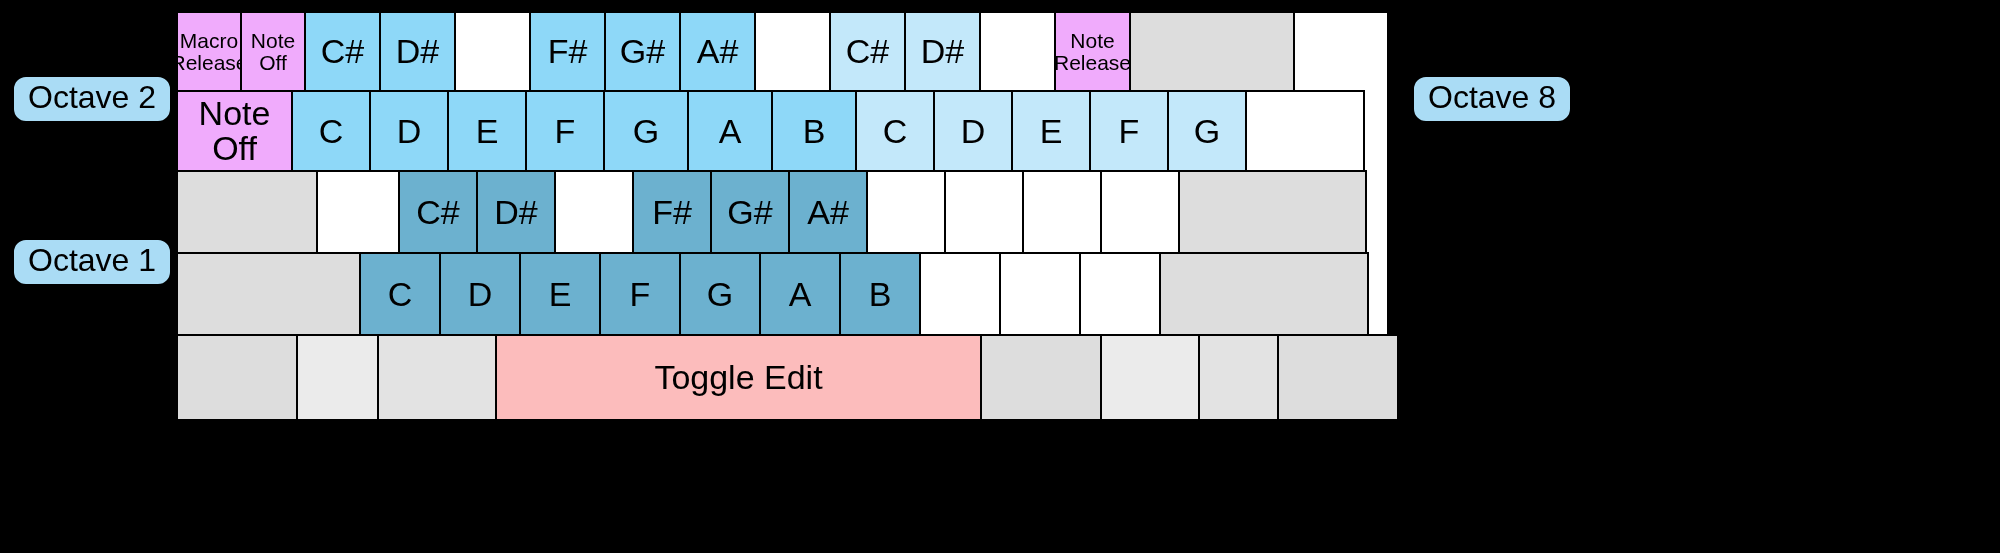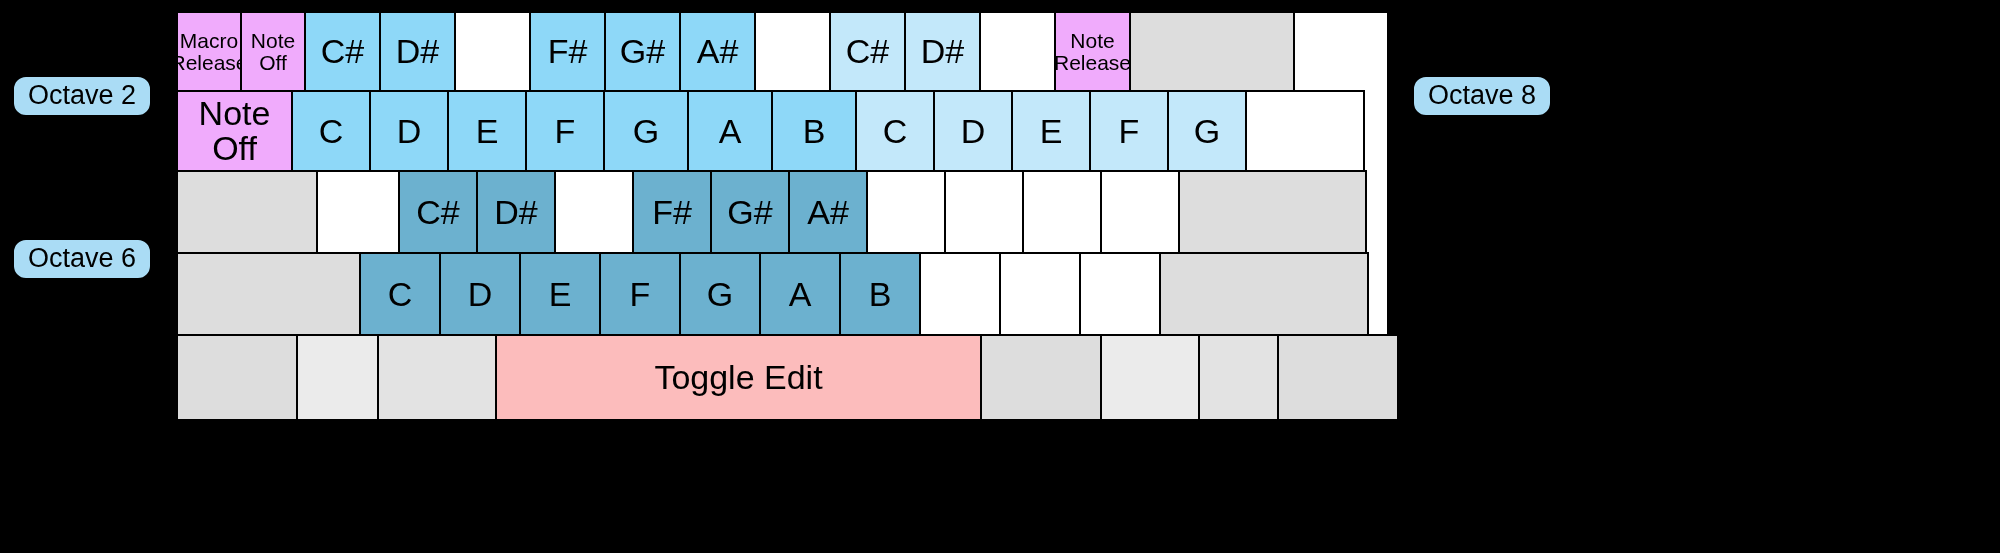--- a/index.html
+++ b/index.html
@@ -52,21 +52,21 @@
   .c-steel{background:#6cb1cf;}
   .c-pink{background:#fcbcbc;}
 
   
   .octave-label{
     position:absolute;
     background:#aadcf5;
     border:2px solid #000;
     border-radius:14px;
     color:#000;
-    font-size:27px;
+    font-size:32px;
     padding:4px 14px 6px 14px;
     white-space:nowrap;
     line-height:1.05;
   }
   #oct2{ left:12px; top:75px; }
   #oct1{ left:12px; top:238px; }
   #oct3{ left:1412px; top:75px; }
 </style>
 </head>
 <body>
@@ -146,16 +146,16 @@
         <div class="key c-pink" style="width: 487px; flex-basis: 487px; text-align: center;">Toggle Edit</div>
         <div class="key c-gray" style="width: 122px; flex-basis: 122px;"></div>
         <div class="key c-gray2" style="width: 100px; flex-basis: 100px;"></div>
         <div class="key c-gray3" style="width: 81px; flex-basis: 81px;"></div>
         <div class="key c-gray" style="width: 122px; flex-basis: 122px;"></div>
       </div>
     </div>
 
   <div class="octave-label" id="oct2">Octave 2</div>
 
-  <div class="octave-label" id="oct1">Octave 6</div>
+  <div class="octave-label" id="oct1">Octave 1</div>
 
   <div class="octave-label" id="oct3">Octave 8</div>
 </div>
 
 </body></html>

